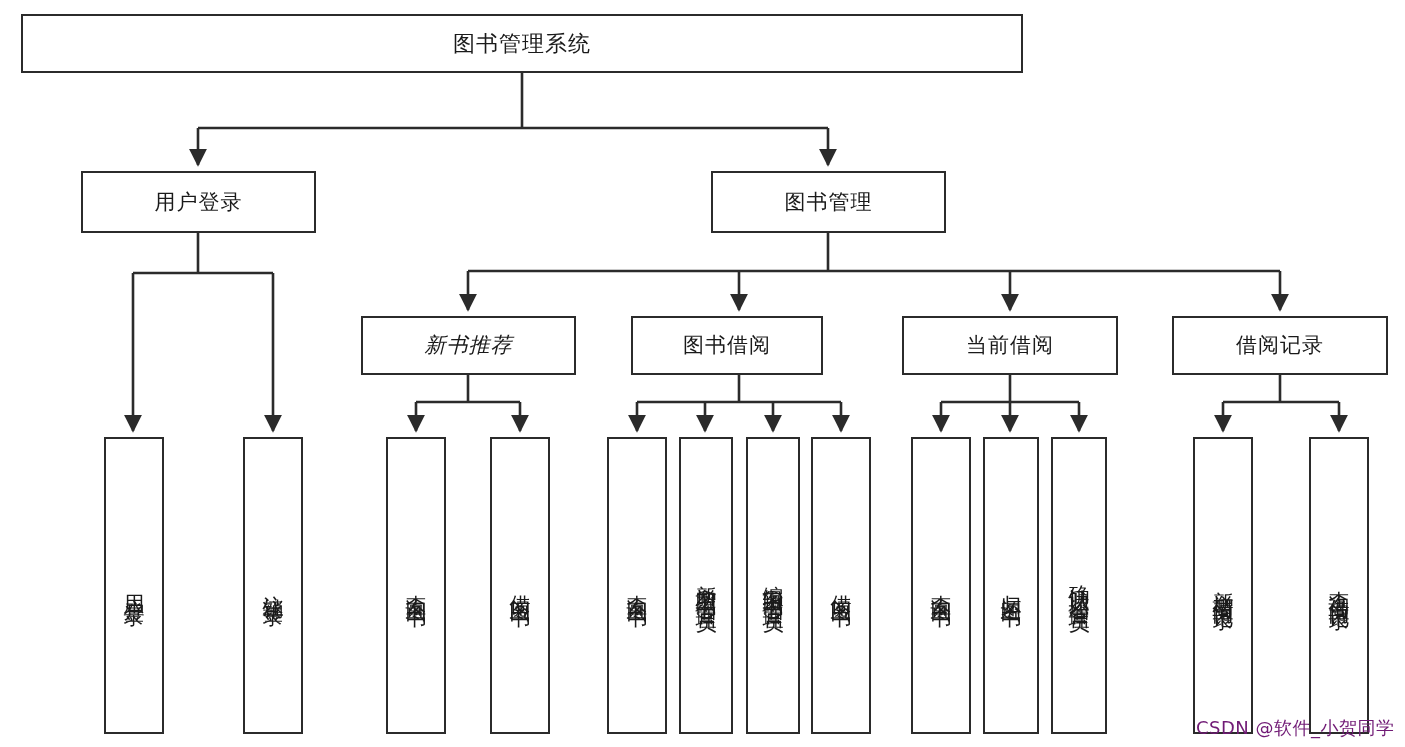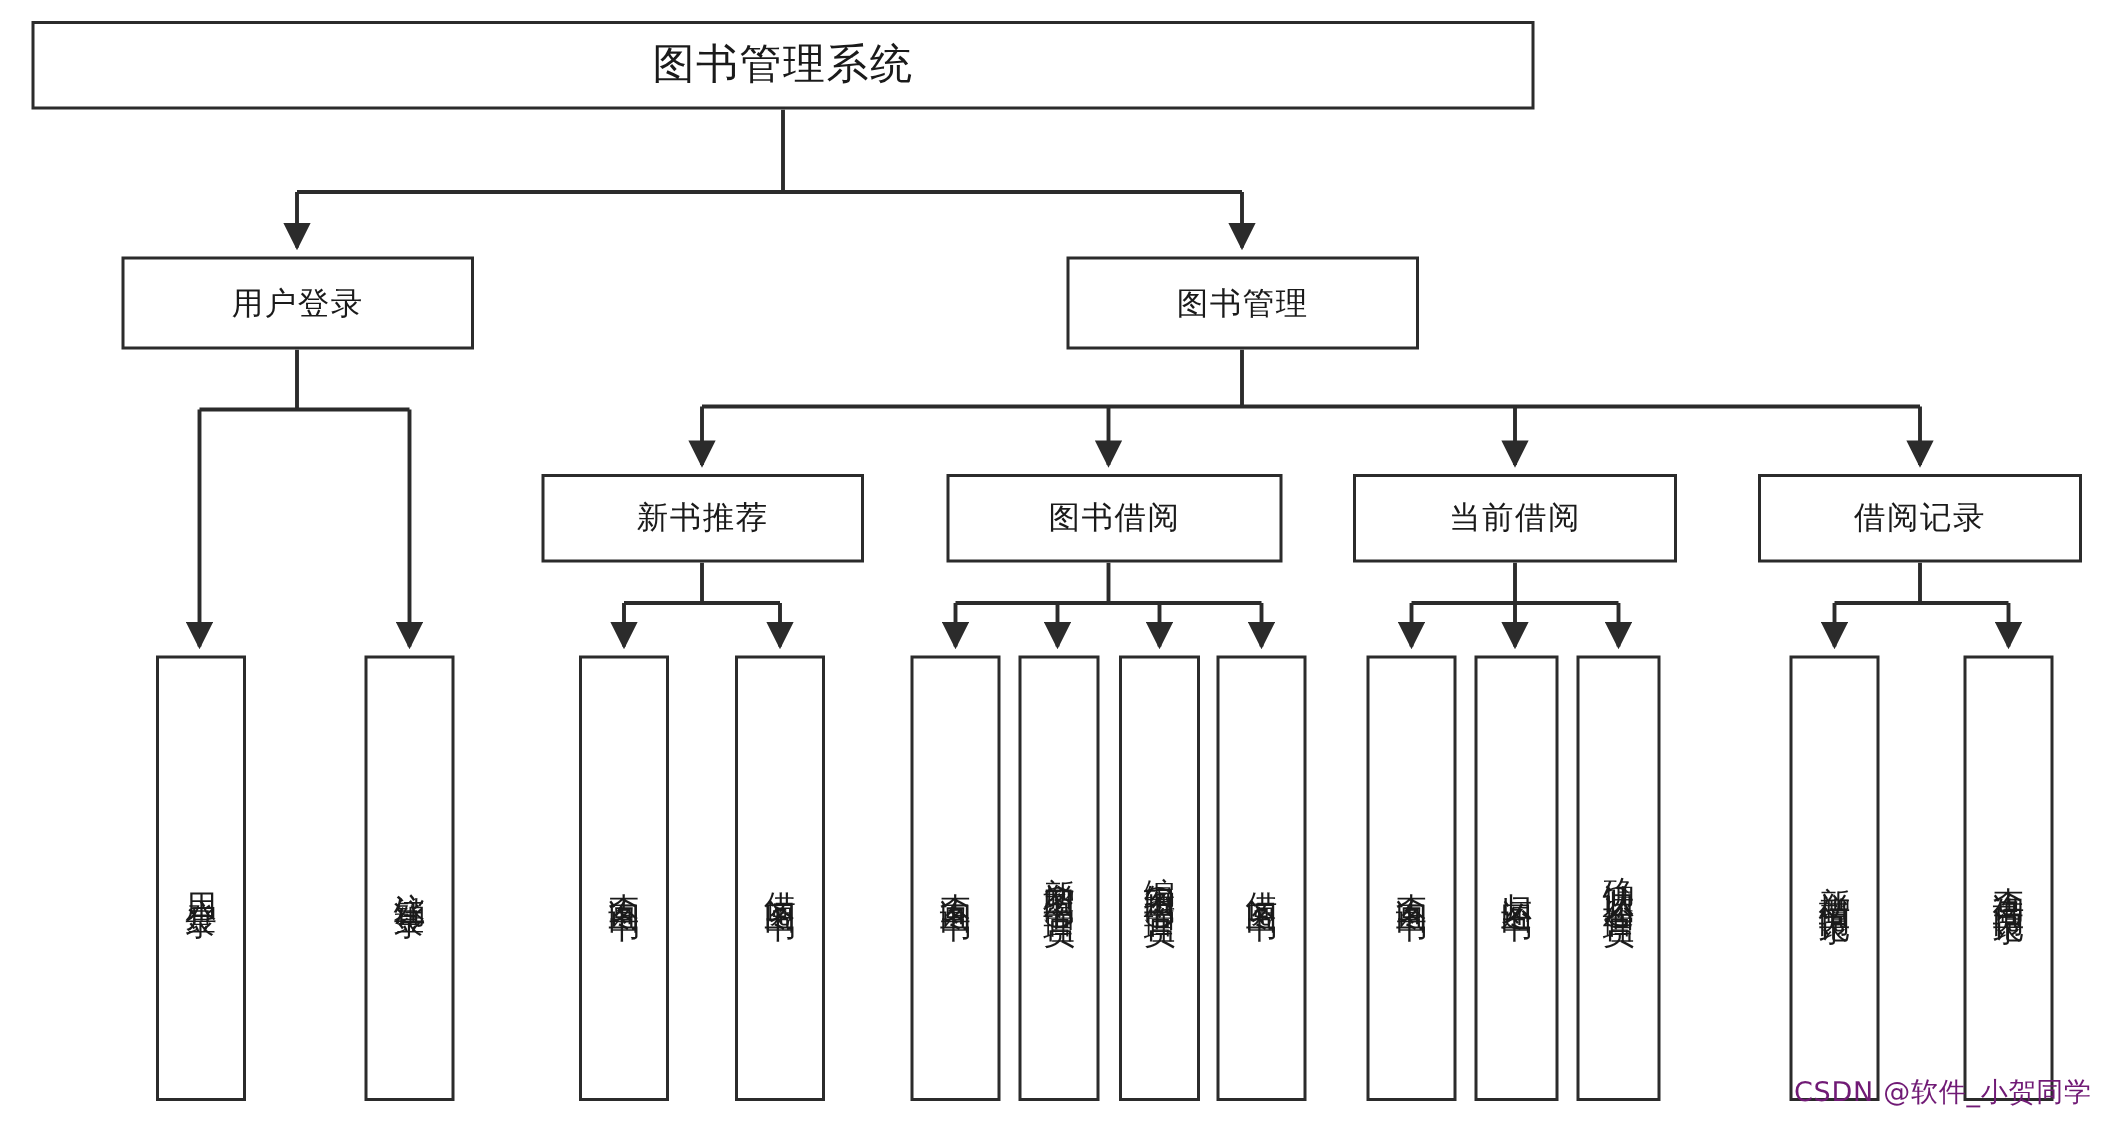--- a/index.html
+++ b/index.html
@@ -40,21 +40,21 @@
     display: block;
     text-align: center;
     line-height: 1.15;
   }
   
   .node.horiz .label {
     font-size: 21px;
     letter-spacing: 1px;
     white-space: nowrap;
   }
-  .node.level1 .label { font-size: 28px; }
+  .node.level1 .label { font-size: 22px; }
   .node.level2 .label { font-size: 21px; }
   .node.level3 .label { font-size: 21px; }
   
   .node.vert {
     align-items: center;
     justify-content: center;
   }
   .node.vert .label {
     writing-mode: vertical-rl;
     text-orientation: upright;
@@ -132,24 +132,24 @@
     <span class="label">图书管理系统</span>
   </div>
 
   <div class="node horiz level2" style="left:81px; top:171px; width:235px; height:62px;">
     <span class="label">用户登录</span>
   </div>
   <div class="node horiz level2" style="left:711px; top:171px; width:235px; height:62px;font-family:Liberation Serif, serif;">
     <span class="label">图书管理</span>
   </div>
 
-  <div class="node horiz level3" style="left:361px; top:316px; width:215px; height:59px;">
+  <div class="node horiz level3" style="left:361px; top:316px; width:215px; height:59px;font-style:italic;">
     <span class="label">新书推荐</span>
   </div>
-  <div class="node horiz level3" style="left:631px; top:316px; width:224px; height:59px;">
+  <div class="node horiz level3" style="left:631px; top:316px; width:192px; height:59px;">
     <span class="label">图书借阅</span>
   </div>
   <div class="node horiz level3" style="left:902px; top:316px; width:216px; height:59px;">
     <span class="label">当前借阅</span>
   </div>
   <div class="node horiz level3" style="left:1172px; top:316px; width:216px; height:59px;">
     <span class="label">借阅记录</span>
   </div>
 
   <div class="node vert" style="left:104px; top:437px; width:60px; height:297px;">

